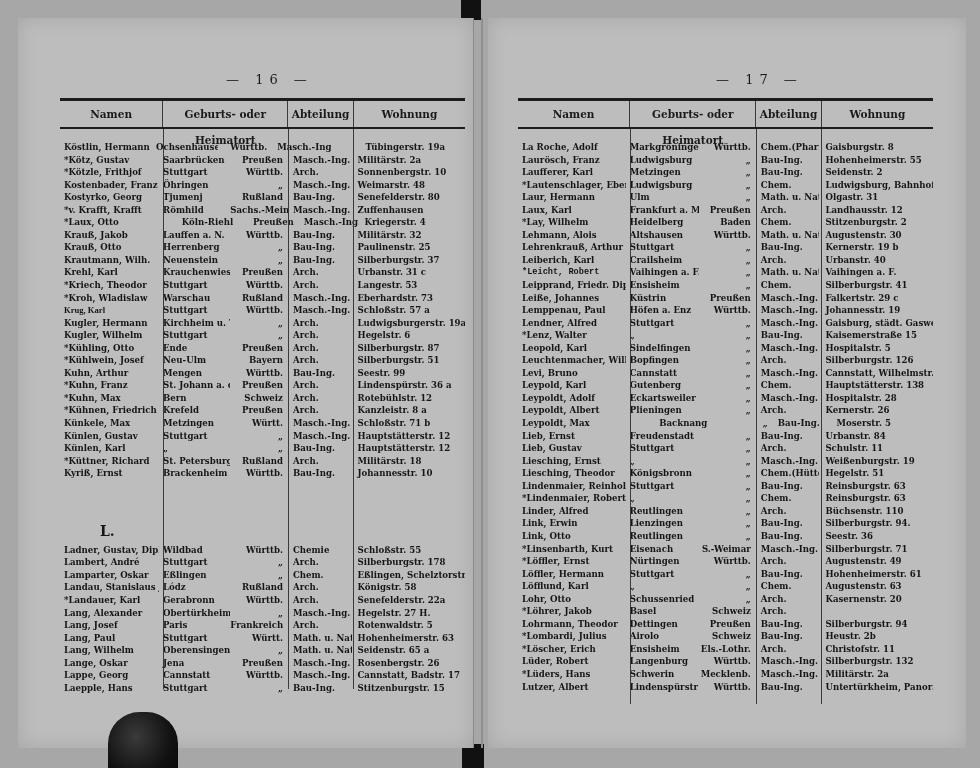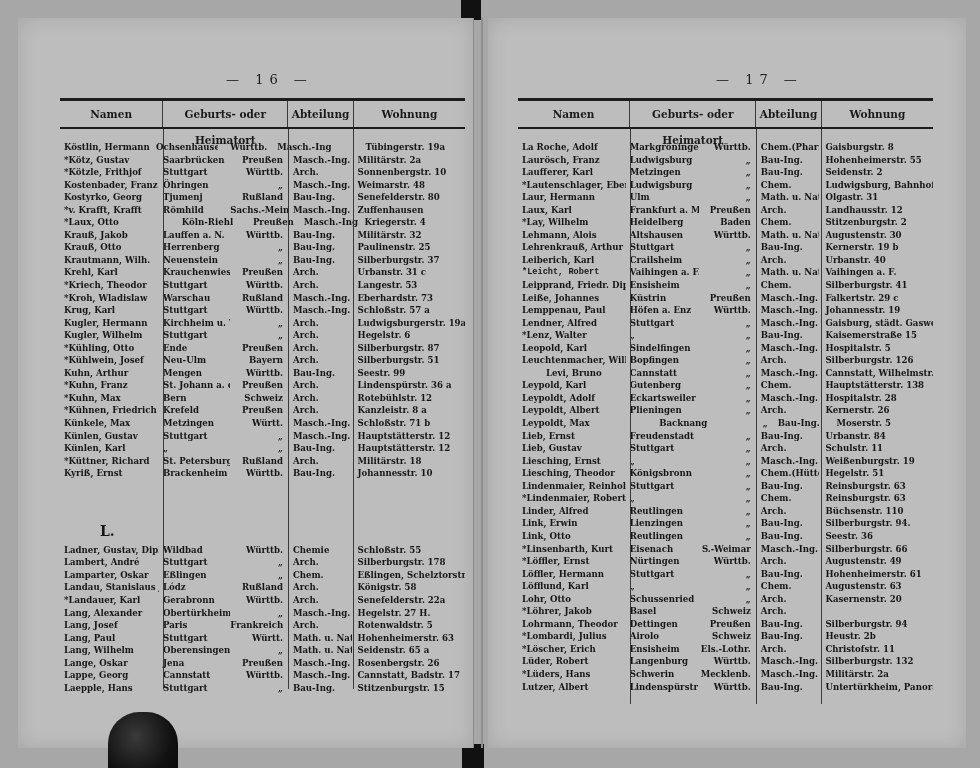--- a/index.html
+++ b/index.html
@@ -161,21 +161,21 @@
             <span class="c-addr" style="width: 112px;">Langestr. 53</span>
           </div>
           <div class="row">
             <span class="c-name" style="width: 99px;">*Kroh, Wladislaw</span>
             <span class="c-place" style="width: 70px;">Warschau</span>
             <span class="c-state" style="width: 55px;">Rußland</span>
             <span class="c-dept" style="width: 61px;">Masch.-Ing.</span>
             <span class="c-addr" style="width: 112px;">Eberhardstr. 73</span>
           </div>
           <div class="row">
-            <span class="c-name" style="width: 99px;">Krug, Karl</span>
+            <span class="c-name" style="width: 99px; font-family: Liberation Serif, serif;">Krug, Karl</span>
             <span class="c-place" style="width: 70px;">Stuttgart</span>
             <span class="c-state" style="width: 55px;">Württb.</span>
             <span class="c-dept" style="width: 61px;">Masch.-Ing.</span>
             <span class="c-addr" style="width: 112px;">Schloßstr. 57 a</span>
           </div>
           <div class="row">
             <span class="c-name" style="width: 99px;">Kugler, Hermann</span>
             <span class="c-place" style="width: 70px;">Kirchheim u. T.</span>
             <span class="c-state" style="width: 55px;">„</span>
             <span class="c-dept" style="width: 61px;">Arch.</span>
@@ -498,21 +498,21 @@
             <span class="c-addr" style="width: 112px;">Hospitalstr. 5</span>
           </div>
           <div class="row">
             <span class="c-name" style="width: 108px;">Leuchtenmacher, Wilh.</span>
             <span class="c-place" style="width: 72px;">Bopfingen</span>
             <span class="c-state" style="width: 54px;">„</span>
             <span class="c-dept" style="width: 61px;">Arch.</span>
             <span class="c-addr" style="width: 112px;">Silberburgstr. 126</span>
           </div>
           <div class="row">
-            <span class="c-name" style="width: 108px; text-align: center;">Levi, Bruno</span>
+            <span class="c-name" style="width: 108px;">Levi, Bruno</span>
             <span class="c-place" style="width: 72px;">Cannstatt</span>
             <span class="c-state" style="width: 54px;">„</span>
             <span class="c-dept" style="width: 61px;">Masch.-Ing.</span>
             <span class="c-addr" style="width: 112px;">Cannstatt, Wilhelmstr. 24</span>
           </div>
           <div class="row">
             <span class="c-name" style="width: 108px;">Leypold, Karl</span>
             <span class="c-place" style="width: 72px;">Gutenberg</span>
             <span class="c-state" style="width: 54px;">„</span>
             <span class="c-dept" style="width: 61px;">Chem.</span>
@@ -600,21 +600,21 @@
             <span class="c-place" style="width: 72px;">Reutlingen</span>
             <span class="c-state" style="width: 54px;">„</span>
             <span class="c-dept" style="width: 61px;">Bau-Ing.</span>
             <span class="c-addr" style="width: 112px;">Seestr. 36</span>
           </div>
           <div class="row">
             <span class="c-name" style="width: 108px;">*Linsenbarth, Kurt</span>
             <span class="c-place" style="width: 72px;">Eisenach</span>
             <span class="c-state" style="width: 54px;">S.-Weimar</span>
             <span class="c-dept" style="width: 61px;">Masch.-Ing.</span>
-            <span class="c-addr" style="width: 112px;">Silberburgstr. 66</span>
+            <span class="c-addr" style="width: 112px;">Silberburgstr. 71</span>
           </div>
           <div class="row">
             <span class="c-name" style="width: 108px;">*Löffler, Ernst</span>
             <span class="c-place" style="width: 72px;">Nürtingen</span>
             <span class="c-state" style="width: 54px;">Württb.</span>
             <span class="c-dept" style="width: 61px;">Arch.</span>
             <span class="c-addr" style="width: 112px;">Augustenstr. 49</span>
           </div>
           <div class="row">
             <span class="c-name" style="width: 108px;">Löffler, Hermann</span>

